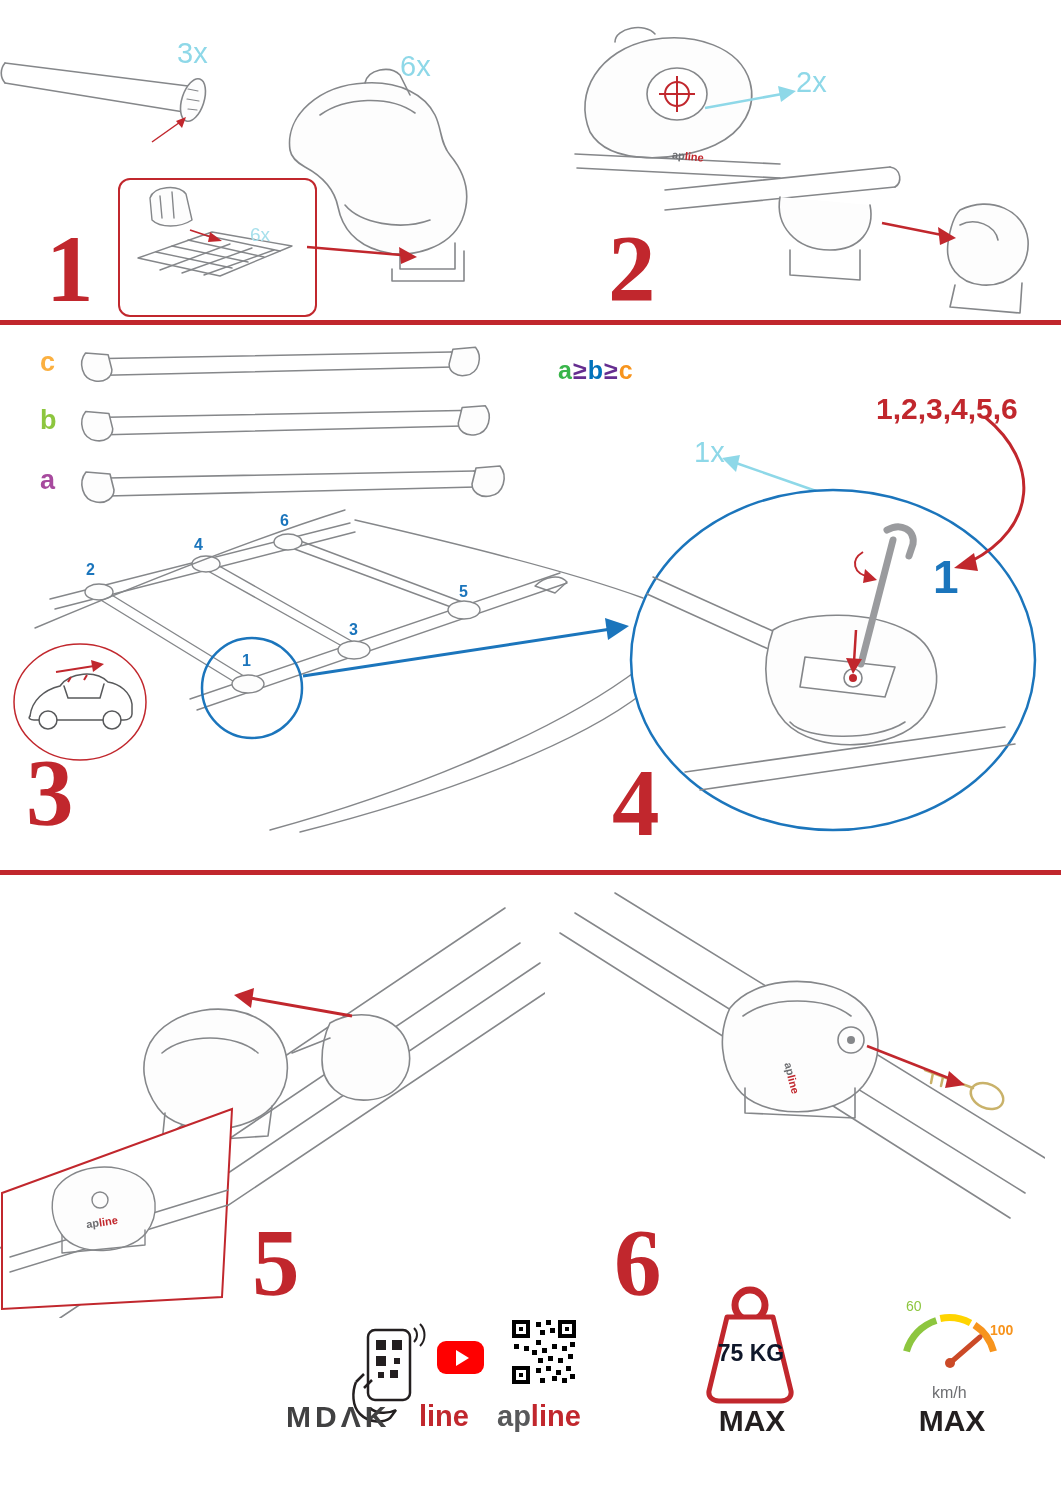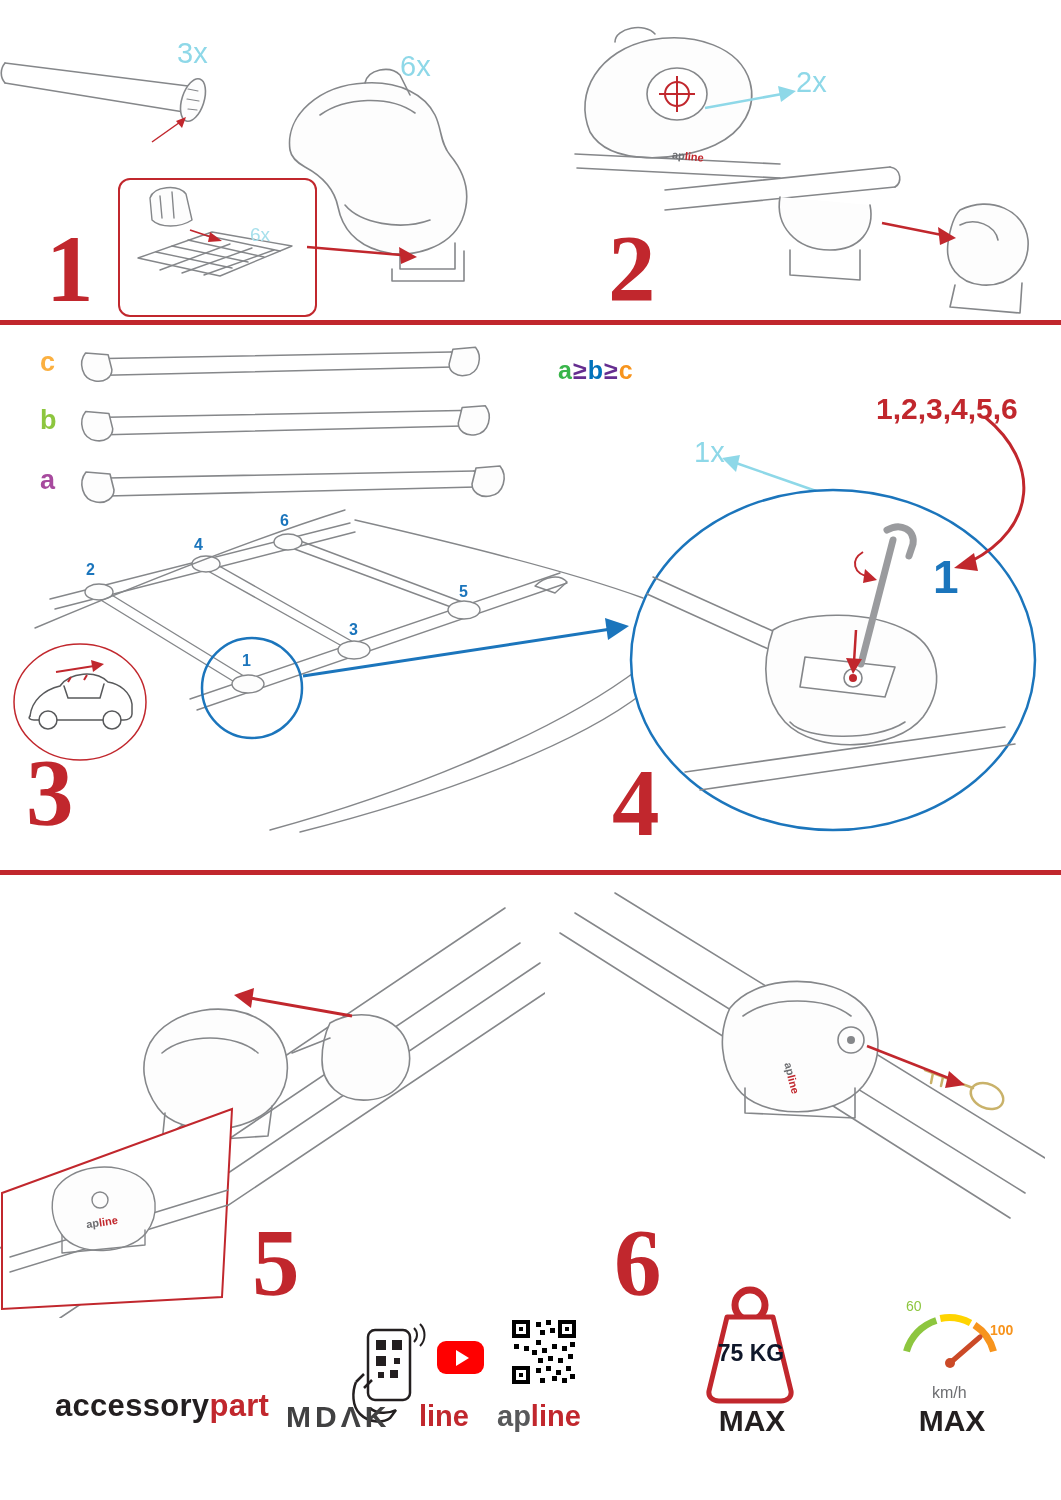--- a/index.html
+++ b/index.html
@@ -294,21 +294,20 @@
       <path d="M418,200 L370,182"></path>
       <path d="M378,185 L376,195 M388,189 L386,198"></path>
     </g>
     <line x1="312" y1="158" x2="396" y2="191" stroke="#c1272d" stroke-width="2.5"></line>
     <polygon points="410,197 394,183 390,200" fill="#c1272d"></polygon>
   </svg>
   <span class="abs mark" style="left:776px;top:1072px;transform:rotate(76deg);"><span class="g">ap</span><span class="r">line</span></span>
 
   <span class="abs stepnum" style="left:614px;top:1216px;">6</span>
 
-  <span class="abs brandline" style="left:55px;top:1388px;"><span class="dark">accessory</span><span class="red">part</span></span>
 
   <svg class="abs" style="left:338px;top:1322px;" width="95" height="105" viewBox="0 0 95 105">
     <rect x="30" y="8" width="42" height="70" rx="7" fill="#ffffff" stroke="#231f20" stroke-width="2.5"></rect>
     <rect x="38" y="18" width="10" height="10" fill="#231f20"></rect>
     <rect x="54" y="18" width="10" height="10" fill="#231f20"></rect>
     <rect x="38" y="34" width="10" height="10" fill="#231f20"></rect>
     <rect x="56" y="36" width="6" height="6" fill="#231f20"></rect>
     <rect x="40" y="50" width="6" height="6" fill="#231f20"></rect>
     <rect x="52" y="48" width="8" height="8" fill="#231f20"></rect>
     <path d="M76,6 C80,10 80,16 76,20 M82,2 C88,8 88,18 82,24" stroke="#231f20" stroke-width="2" fill="none"></path>

